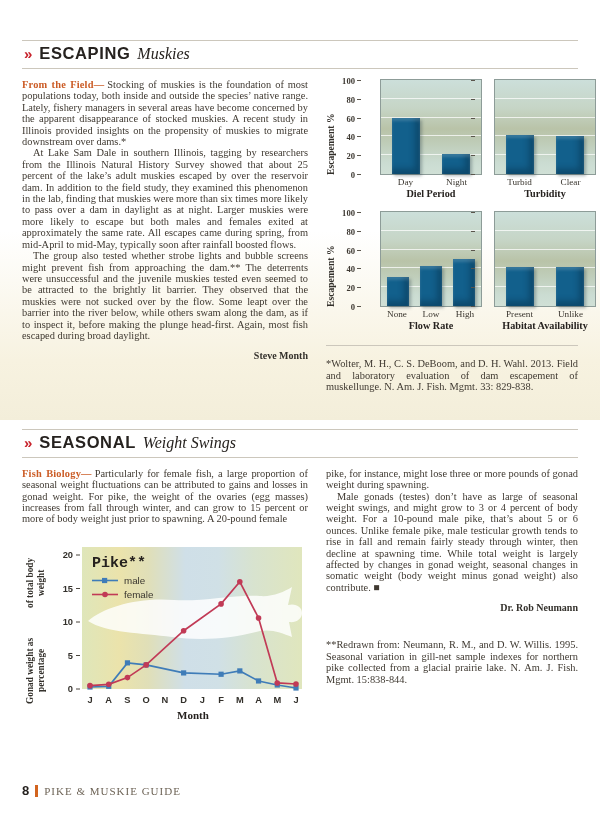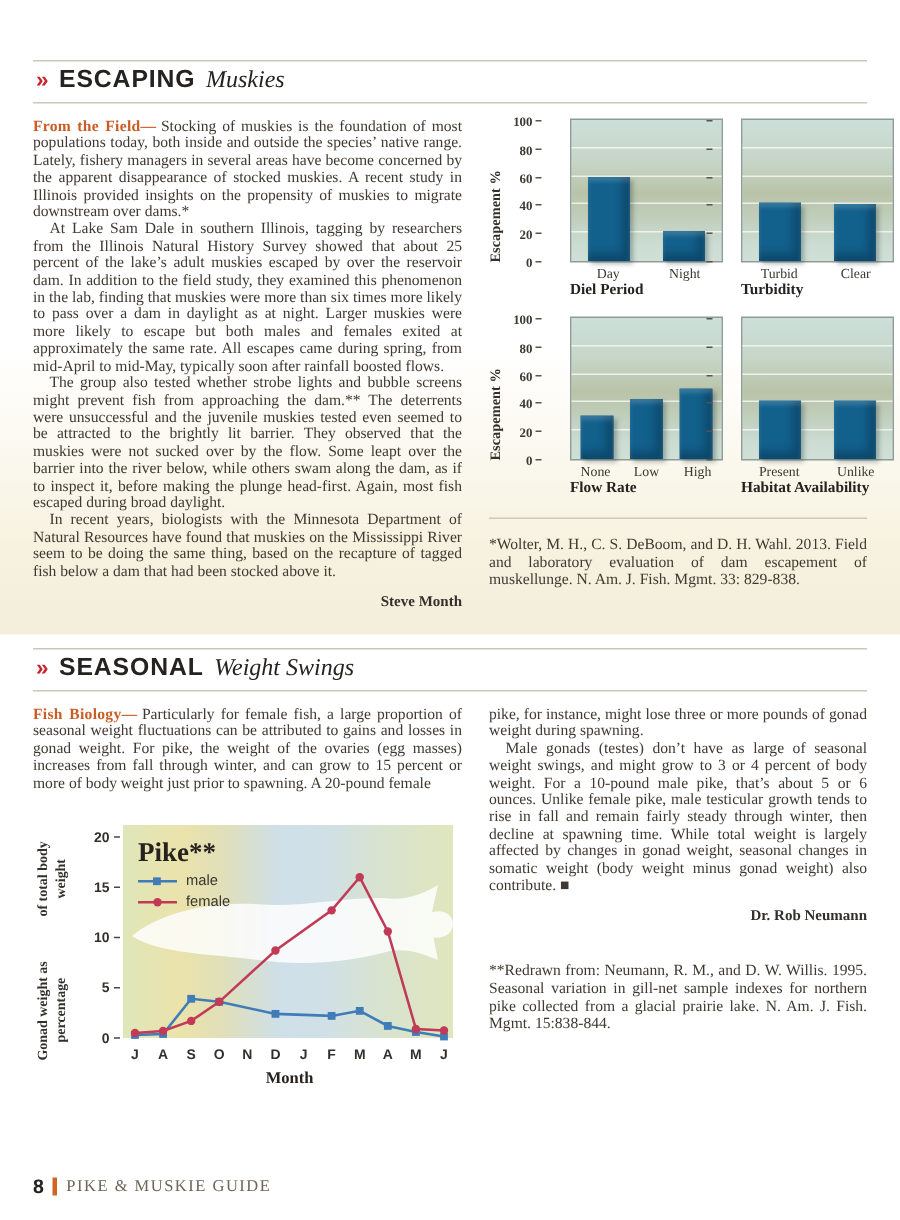--- a/index.html
+++ b/index.html
@@ -48,32 +48,32 @@
   .bc-plot{position:relative;width:100px;height:94px;border:1px solid #8d9c98;
            background:linear-gradient(180deg,#ccdfda 0%,#c6d5c6 30%,#b9c3a8 52%,
                        #bfcdb9 68%,#cbdcd2 88%,#d0e0d6 100%);}
   .grid{position:absolute;left:0;right:0;height:1px;background:rgba(255,255,255,.72);}
   .bar{position:absolute;bottom:0;background:#12608c;
        box-shadow:inset 0 3px 3px rgba(255,255,255,.16),
                   inset -5px -5px 6px rgba(0,25,45,.32),
                   2px 2px 3px rgba(40,60,70,.35);}
   .bc-cats{display:flex;width:102px;margin-top:2px;}
   .bc-cats span{flex:1;text-align:center;font-size:9.2px;color:#3a362f;}
-  .bc-xlabel{width:102px;text-align:left;font-weight:700;font-size:10.2px;
+  .bc-xlabel{width:102px;text-align:center;font-weight:700;font-size:10.2px;
              color:#26221f;margin-top:1px;}
 
   
   .pike{display:flex;margin-top:22px;}
   .pike-ylab{width:28px;height:175px;flex:none;display:flex;align-items:center;justify-content:center;
              writing-mode:vertical-rl;transform:rotate(180deg);
              font-weight:700;font-size:9.3px;line-height:11.5px;text-align:center;color:#33302b;}
   .pike-ylab span{display:block;}
   .pike-svgwrap{position:relative;width:258px;}
   .pike-head{position:absolute;left:42px;top:8px;z-index:2;}
-  .pike-title{font-weight:700;font-size:18px;color:#26221f;font-family:Liberation Serif, serif;}
+  .pike-title{font-weight:700;font-size:15px;color:#26221f;font-family:Liberation Mono, monospace;}
   .legend-item{display:flex;align-items:center;gap:6px;margin-top:3px;
                font-family:"Liberation Sans",sans-serif;font-size:9.8px;color:#3a362f;}
 
   
   .footer{position:absolute;left:22px;bottom:15px;display:flex;align-items:center;gap:6px;}
   .pgnum{font-family:"Liberation Sans",sans-serif;font-weight:700;font-size:13px;color:#26221f;}
   .fbar{width:3px;height:12px;background:#d2641f;}
   .pub{font-size:11px;color:#6e6457;letter-spacing:1px;}
 </style>
 </head>
@@ -86,21 +86,20 @@
       <span class="chev">»</span>
       <span class="htitle">ESCAPING</span>
       <span class="hsub">Muskies</span>
     </div>
 
     <div class="cols">
       <div class="lcol">
         <p class="body"><span class="leadin">From the Field—</span><span>Stocking of muskies is the foundation of most populations today, both inside and outside the species’ native range. Lately, fishery managers in several areas have become concerned by the apparent disappearance of stocked muskies. A recent study in Illinois provided insights on the propensity of muskies to migrate downstream over dams.*</span></p>
         <p class="body indent">At Lake Sam Dale in southern Illinois, tagging by researchers from the Illinois Natural History Survey showed that about 25 percent of the lake’s adult muskies escaped by over the reservoir dam. In addition to the field study, they examined this phenomenon in the lab, finding that muskies were more than six times more likely to pass over a dam in daylight as at night. Larger muskies were more likely to escape but both males and females exited at approximately the same rate. All escapes came during spring, from mid-April to mid-May, typically soon after rainfall boosted flows.</p>
         <p class="body indent">The group also tested whether strobe lights and bubble screens might prevent fish from approaching the dam.** The deterrents were unsuccessful and the juvenile muskies tested even seemed to be attracted to the brightly lit barrier. They observed that the muskies were not sucked over by the flow. Some leapt over the barrier into the river below, while others swam along the dam, as if to inspect it, before making the plunge head-first. Again, most fish escaped during broad daylight.</p>
-        <p class="body indent">In recent years, biologists with the Minnesota Department of Natural Resources have found that muskies on the Mississippi River seem to be doing the same thing, based on the recapture of tagged fish below a dam that had been stocked above it.</p>
         <div class="byline">Steve Month</div>
       </div>
 
       <div class="rcol">
         <div class="cgrid">
           <div class="bc-row">
               <div class="bc-yaxis labeled">
                 <div class="vlabel">Escapement %</div>
                 <div class="ticklab" style="bottom: -5px;">0</div>
                 <div class="tickdash" style="bottom: 0px;"></div>

